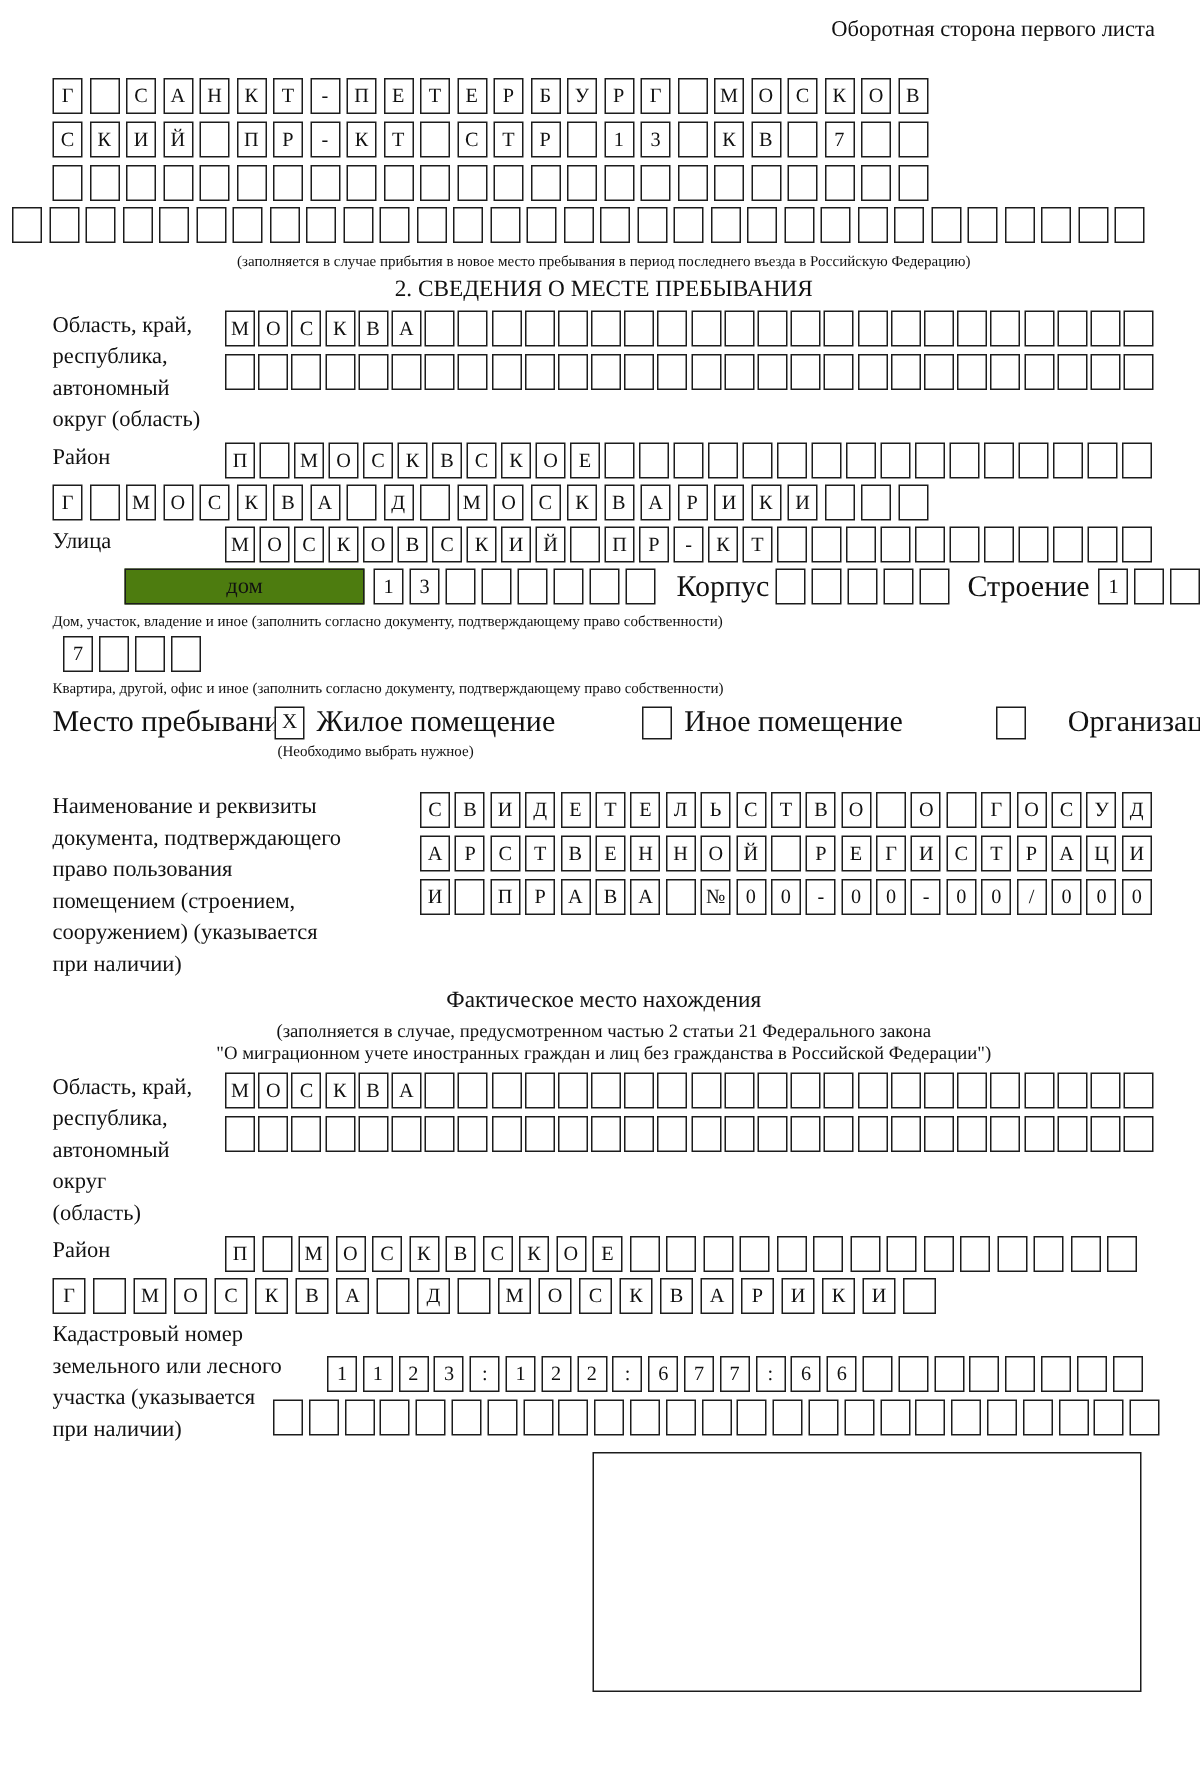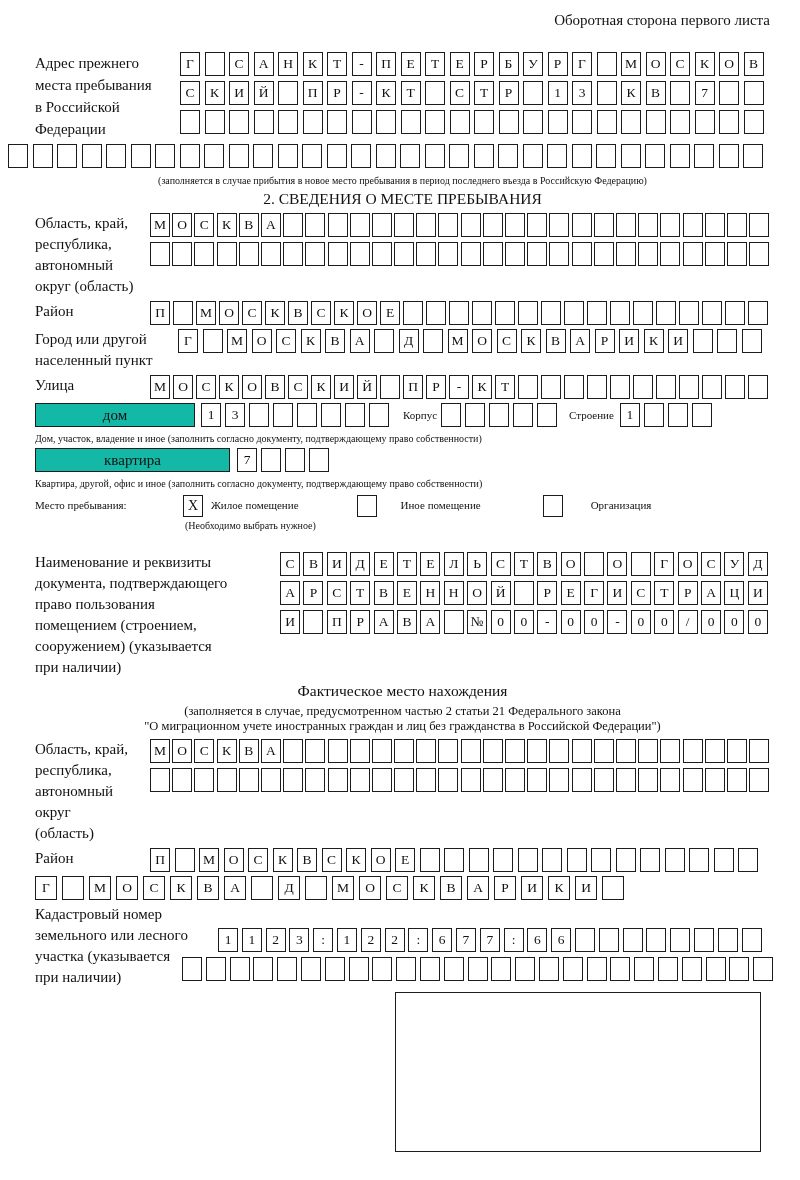--- a/index.html
+++ b/index.html
@@ -27,45 +27,41 @@
   .p-doc .cell{margin-right:3.4px;}
   .p-factcity .cell{width:22px;margin-right:5px;}
   .p-kad .cell{margin-right:3.8px;}
   .row-full{margin-left:-27px;}
   .caption{font-size:10px;line-height:15px;}
   .caption.center{text-align:center;}
   .sec-title{text-align:center;font-weight:normal;font-size:15.5px;margin:2px 0 5px 0;}
   .labelbox{
     box-sizing:border-box;border:1.5px solid #1c1c1c;height:24px;
     display:inline-flex;align-items:center;justify-content:center;
-    font-size:15px;flex-shrink:0;background:#14b8a6;
+    font-size:15px;flex-shrink:0;background:#4d7c0f;margin-left:48px;
   }
-  .inline-lbl{font-size:11px;line-height:24px;white-space:nowrap;}
+  .inline-lbl{font-size:20px;line-height:24px;white-space:nowrap;}
   .checkbox{
     box-sizing:border-box;border:1.5px solid #1c1c1c;width:20px;height:22px;
     display:inline-flex;align-items:center;justify-content:center;
     font-size:14px;flex-shrink:0;background:#fff;
   }
   .stamp-box{
     box-sizing:border-box;border:1.5px solid #1c1c1c;
     width:366px;height:160px;margin-left:360px;background:#fff;
   }
   .fact-cap{text-align:center;font-size:12.5px;line-height:15px;white-space:pre-line;}
   .mt2{margin-top:2px;} .mb0{margin-bottom:0;}
 </style>
 </head>
 <body>
 
 <div class="hdr-note">Оборотная сторона первого листа</div>
 
 <div class="formrow" style="margin-top:22px;">
-  <div class="lbl" style="width:145px;line-height:22px;">Адрес прежнего
-места пребывания
-в Российской
-Федерации</div>
   <div class="rows">
     <div class="cells p-addr">
         <span class="cell">Г</span>
         <span class="cell"></span>
         <span class="cell">С</span>
         <span class="cell">А</span>
         <span class="cell">Н</span>
         <span class="cell">К</span>
         <span class="cell">Т</span>
         <span class="cell">-</span>
@@ -273,22 +269,20 @@
       <span class="cell"></span>
       <span class="cell"></span>
       <span class="cell"></span>
       <span class="cell"></span>
       <span class="cell"></span>
       <span class="cell"></span>
     </div>
 </div>
 
 <div class="formrow">
-  <div class="lbl" style="width:143px;">Город или другой
-населенный пункт</div>
   <div class="cells p-city mb0">
       <span class="cell">Г</span>
       <span class="cell"></span>
       <span class="cell">М</span>
       <span class="cell">О</span>
       <span class="cell">С</span>
       <span class="cell">К</span>
       <span class="cell">В</span>
       <span class="cell">А</span>
       <span class="cell"></span>
@@ -367,36 +361,35 @@
   <div class="cells mb0">
       <span class="cell">1</span>
       <span class="cell"></span>
       <span class="cell"></span>
       <span class="cell"></span>
     </div>
 </div>
 <div class="caption">Дом, участок, владение и иное (заполнить согласно документу, подтверждающему право собственности)</div>
 
 <div class="formrow mt2">
-  <div class="labelbox" style="width:195px;">квартира</div>
   <div class="cells mb0" style="margin-left:7px;">
       <span class="cell">7</span>
       <span class="cell"></span>
       <span class="cell"></span>
       <span class="cell"></span>
     </div>
 </div>
 <div class="caption">Квартира, другой, офис и иное (заполнить согласно документу, подтверждающему право собственности)</div>
 
 <div class="formrow mt2" style="align-items:flex-end;margin-bottom:1px;">
   <div class="inline-lbl" style="width:148px;">Место пребывания:</div>
   <div class="checkbox">X</div>
   <div class="inline-lbl" style="margin-left:8px;">Жилое помещение</div>
   <div class="checkbox" style="margin-left:58px;"></div>
-  <div class="inline-lbl" style="margin-left:24px;">Иное помещение</div>
+  <div class="inline-lbl" style="margin-left:8px;">Иное помещение</div>
   <div class="checkbox" style="margin-left:62px;"></div>
   <div class="inline-lbl" style="margin-left:28px;">Организация</div>
 </div>
 <div class="caption" style="margin-left:150px;margin-bottom:19px;">(Необходимо выбрать нужное)</div>
 
 <div class="formrow">
   <div class="lbl" style="width:245px;line-height:21px;">Наименование и реквизиты
 документа, подтверждающего
 право пользования
 помещением (строением,

